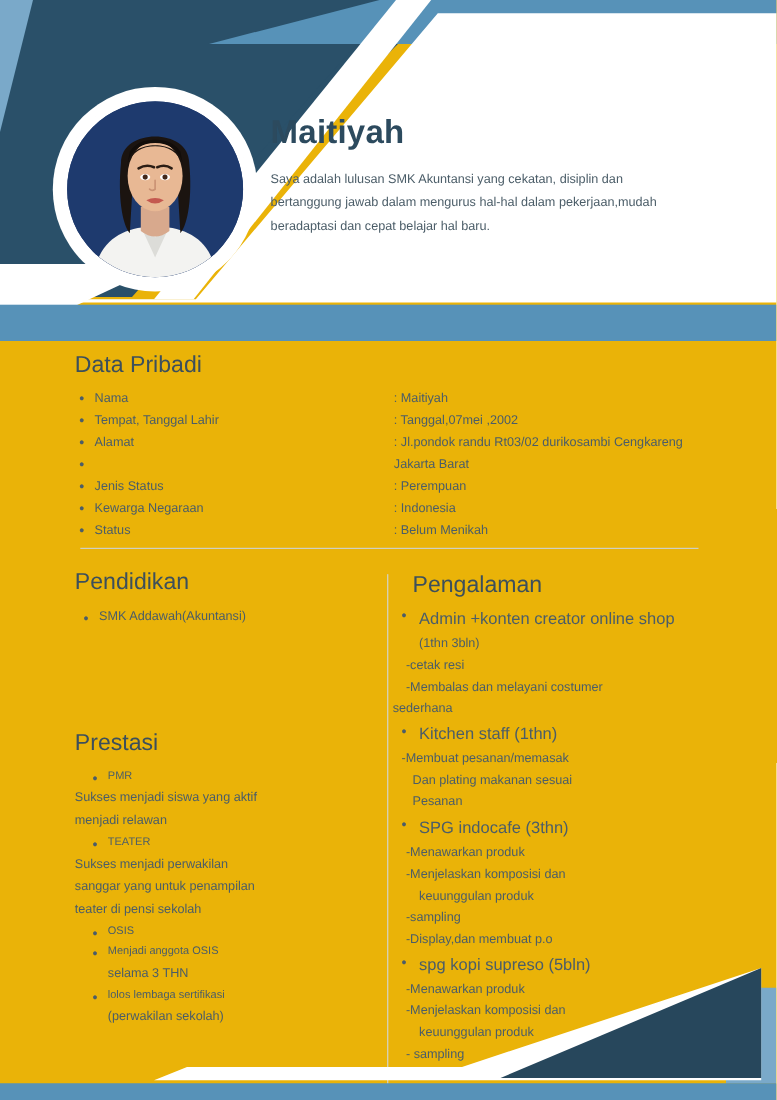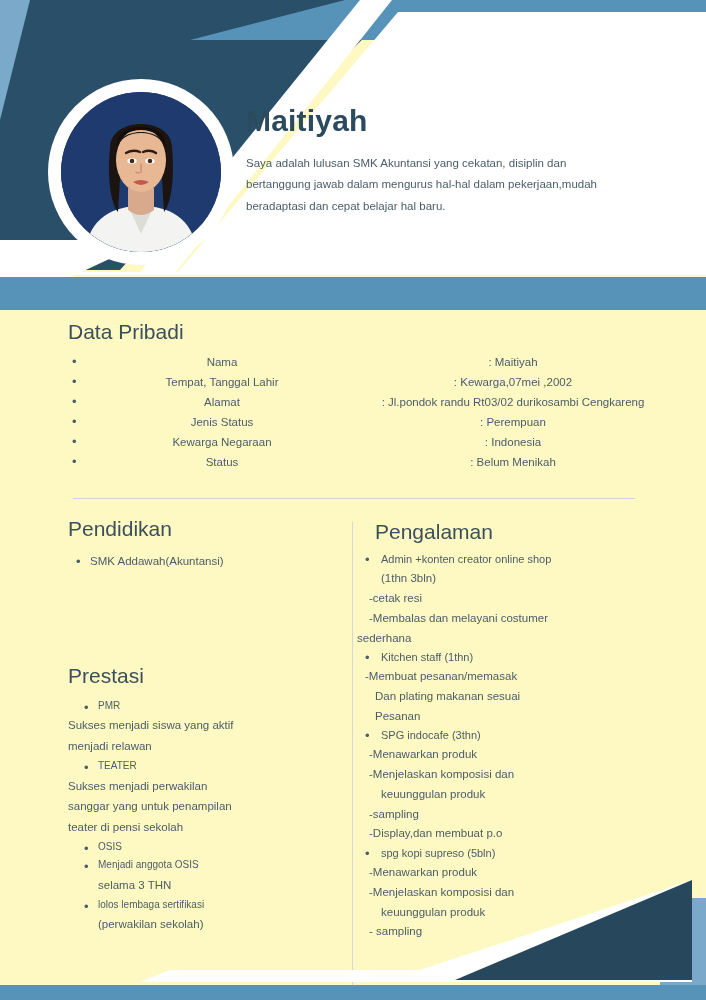--- a/index.html
+++ b/index.html
@@ -8,21 +8,21 @@
     background: #ffffff;
   }
   body {
     font-family: "Liberation Sans", sans-serif;
   }
   #page {
     position: relative;
     width: 706px;
     height: 1000px;
     overflow: hidden;
-    background: #fef9c3;
+    background: #eab308;
   }
 
   #hdr-svg, #ftr-svg {
     position: absolute;
     left: 0;
     pointer-events: none;
   }
   #hdr-svg { top: 0; }
   #ftr-svg { bottom: 0; }
 
@@ -109,21 +109,20 @@
     left: 68px;
     top: 8px;
     width: 600px;
   }
   #dp-rows { margin-top: 7px; }
   .dp-row {
     display: flex;
     font-size: 11.5px;
     color: #4b5d68;
     line-height: 1.74;
-    text-align: center;
   }
   .dp-label {
     width: 290px;
     position: relative;
     padding-left: 18px;
     box-sizing: border-box;
   }
   .dp-label.has-bullet::before {
     content: "\2022";
     position: absolute;
@@ -209,21 +208,21 @@
     position: absolute;
     left: 357px;
     top: 208px;
     width: 320px;
   }
   #peng-head { padding-left: 18px; }
   #peng-list { margin-top: 5px; }
   .rc-bullet {
     position: relative;
     padding-left: 24px;
-    font-size: 11px;
+    font-size: 15px;
     color: #4b5d68;
     line-height: 1.72;
   }
   .rc-bullet::before {
     content: "\2022";
     position: absolute;
     left: 8px;
     top: -1px;
     font-size: 13px;
   }
@@ -313,25 +312,29 @@
 
     <section id="data-pribadi">
       <h2 class="sec-title">Data Pribadi</h2>
       <div id="dp-rows">
           <div class="dp-row">
             <div class="dp-label has-bullet">Nama</div>
             <div class="dp-val">: Maitiyah</div>
           </div>
           <div class="dp-row">
             <div class="dp-label has-bullet">Tempat, Tanggal Lahir</div>
-            <div class="dp-val">: Kewarga,07mei ,2002</div>
+            <div class="dp-val">: Tanggal,07mei ,2002</div>
           </div>
           <div class="dp-row">
             <div class="dp-label has-bullet">Alamat</div>
             <div class="dp-val">: Jl.pondok randu Rt03/02 durikosambi Cengkareng</div>
+          </div>
+          <div class="dp-row">
+            <div class="dp-label has-bullet"></div>
+            <div class="dp-val">Jakarta Barat</div>
           </div>
           <div class="dp-row">
             <div class="dp-label has-bullet">Jenis Status</div>
             <div class="dp-val">: Perempuan</div>
           </div>
           <div class="dp-row">
             <div class="dp-label has-bullet">Kewarga Negaraan</div>
             <div class="dp-val">: Indonesia</div>
           </div>
           <div class="dp-row">

